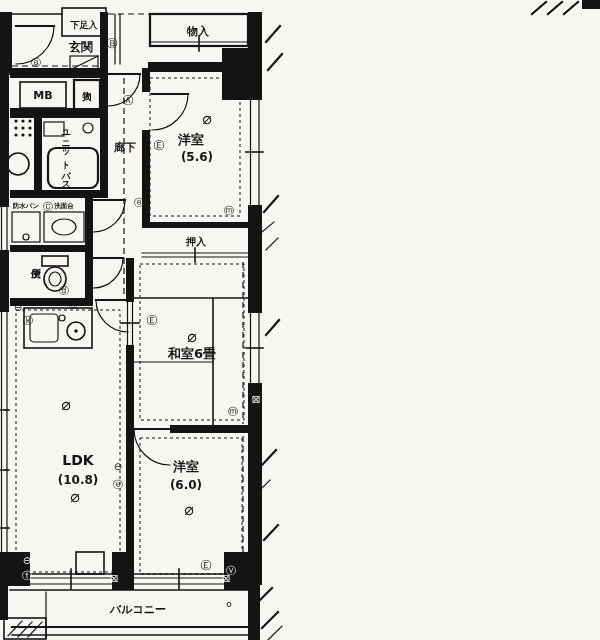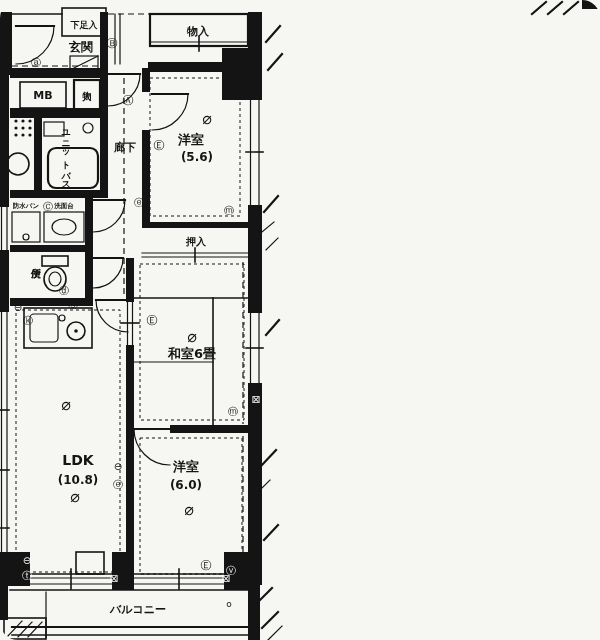--- a/index.html
+++ b/index.html
@@ -1,16 +1,16 @@
 <!DOCTYPE html>
 <html><head>
 <meta charset="utf-8">
 <style>
   html,body{margin:0;padding:0;background:#f6f6f2;}
-  .stage{position:relative;width:600px;height:640px;background:#f6f6f2;overflow:hidden;border-radius:18px;}
+  .stage{position:relative;width:600px;height:640px;background:#f6f6f2;overflow:hidden;}
   svg{display:block;}
   .wall{fill:#141414;stroke:none;}
   .ln{stroke:#141414;fill:none;stroke-linecap:square;}
   .w1{stroke-width:1.2;} .w15{stroke-width:1.6;} .w2{stroke-width:2.2;}
   .dash{stroke:#141414;fill:none;stroke-width:1.2;stroke-dasharray:6 4;}
   .dashf{stroke:#141414;fill:none;stroke-width:1;stroke-dasharray:3 3;}
   text{font-family:"DejaVu Sans",sans-serif;fill:#141414;}
   .lbl{font-weight:bold;}
   .vtext{writing-mode:vertical-rl;text-orientation:upright;}
   .marker{font-family:"DejaVu Sans",sans-serif;fill:#141414;}

